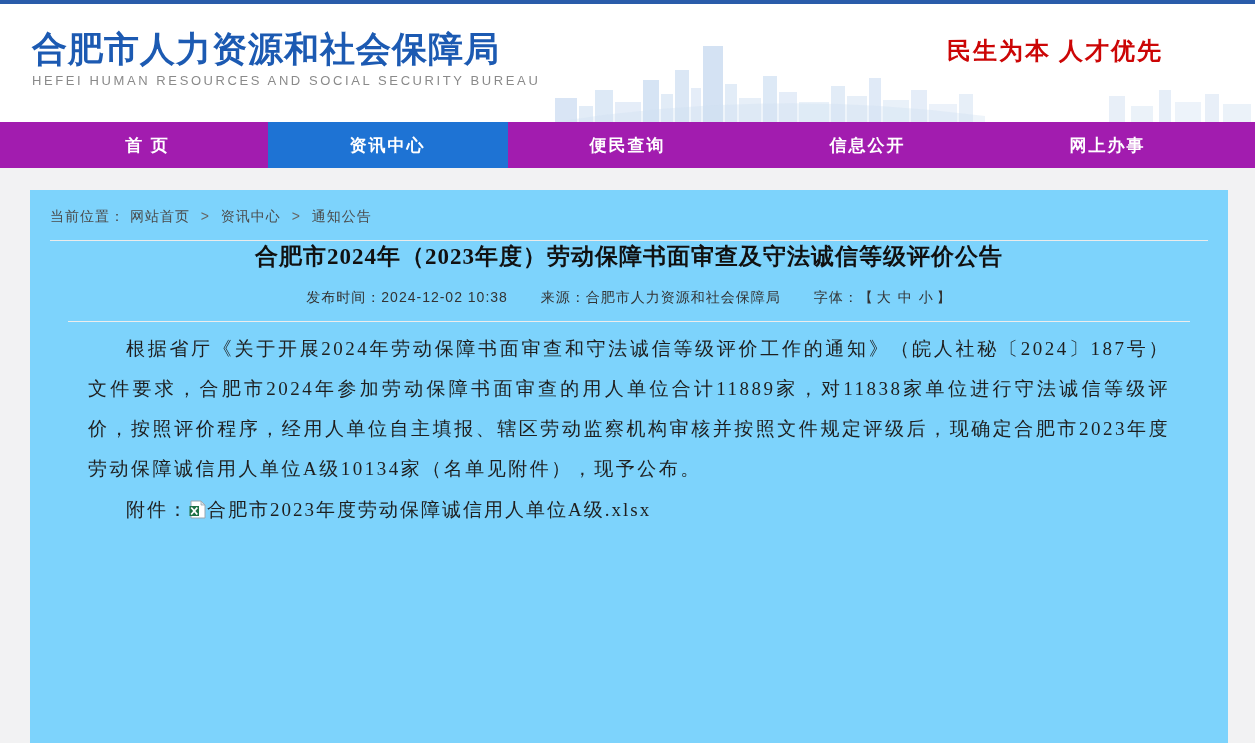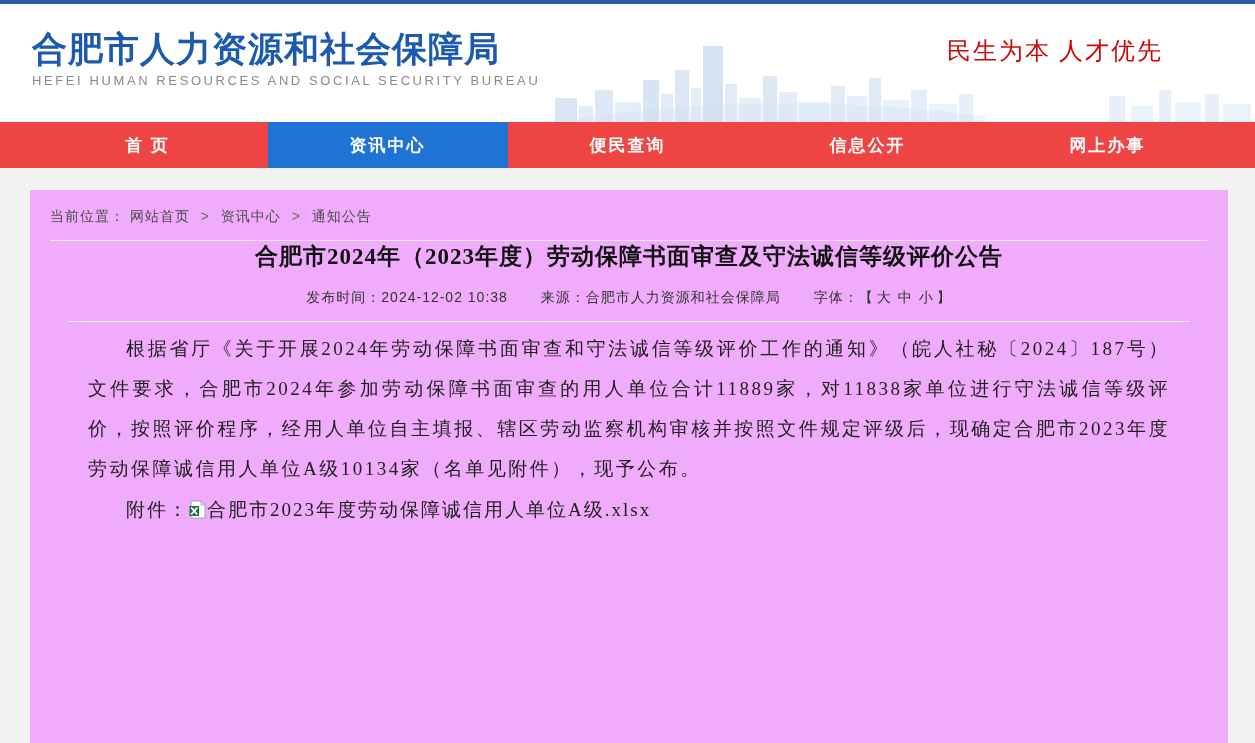--- a/index.html
+++ b/index.html
@@ -49,31 +49,31 @@
     width: 150px;
     height: 46px;
     pointer-events: none;
   }
   .slogan {
     position: absolute;
     right: 40px;
     top: 30px;
     text-align: right;
     font-family: "Liberation Serif", "DejaVu Serif", serif;
-    font-weight: normal;
+    font-weight: bold;
     color: #cc0606;
     font-size: 24px;
     line-height: 34px;
     letter-spacing: 2px;
     white-space: nowrap;
   }
   .slogan .line1 { margin-right: 52px; }
 
   
-  .nav { height: 46px; background: #ef4444; }
+  .nav { height: 46px; background: #a21caf; }
   .nav-inner {
     width: 1200px;
     margin: 0 auto;
     height: 100%;
     display: flex;
   }
   .nav-item {
     flex: 1;
     height: 100%;
     display: flex;
@@ -83,21 +83,21 @@
     font-size: 17px;
     font-weight: bold;
     letter-spacing: 2px;
     cursor: pointer;
   }
   .nav-item.active { background: #1e73d4; }
 
   
   .main { height: 575px; padding-top: 22px; }
   .card {
-    background: #f0abfc;
+    background: #7dd3fc;
     margin: 0 27px 0 30px;
     height: 553px;
     padding: 15px 20px 0 20px;
   }
 
   .breadcrumb {
     font-size: 14px;
     color: #4a4a4a;
     letter-spacing: 1px;
     padding-top: 3px;

